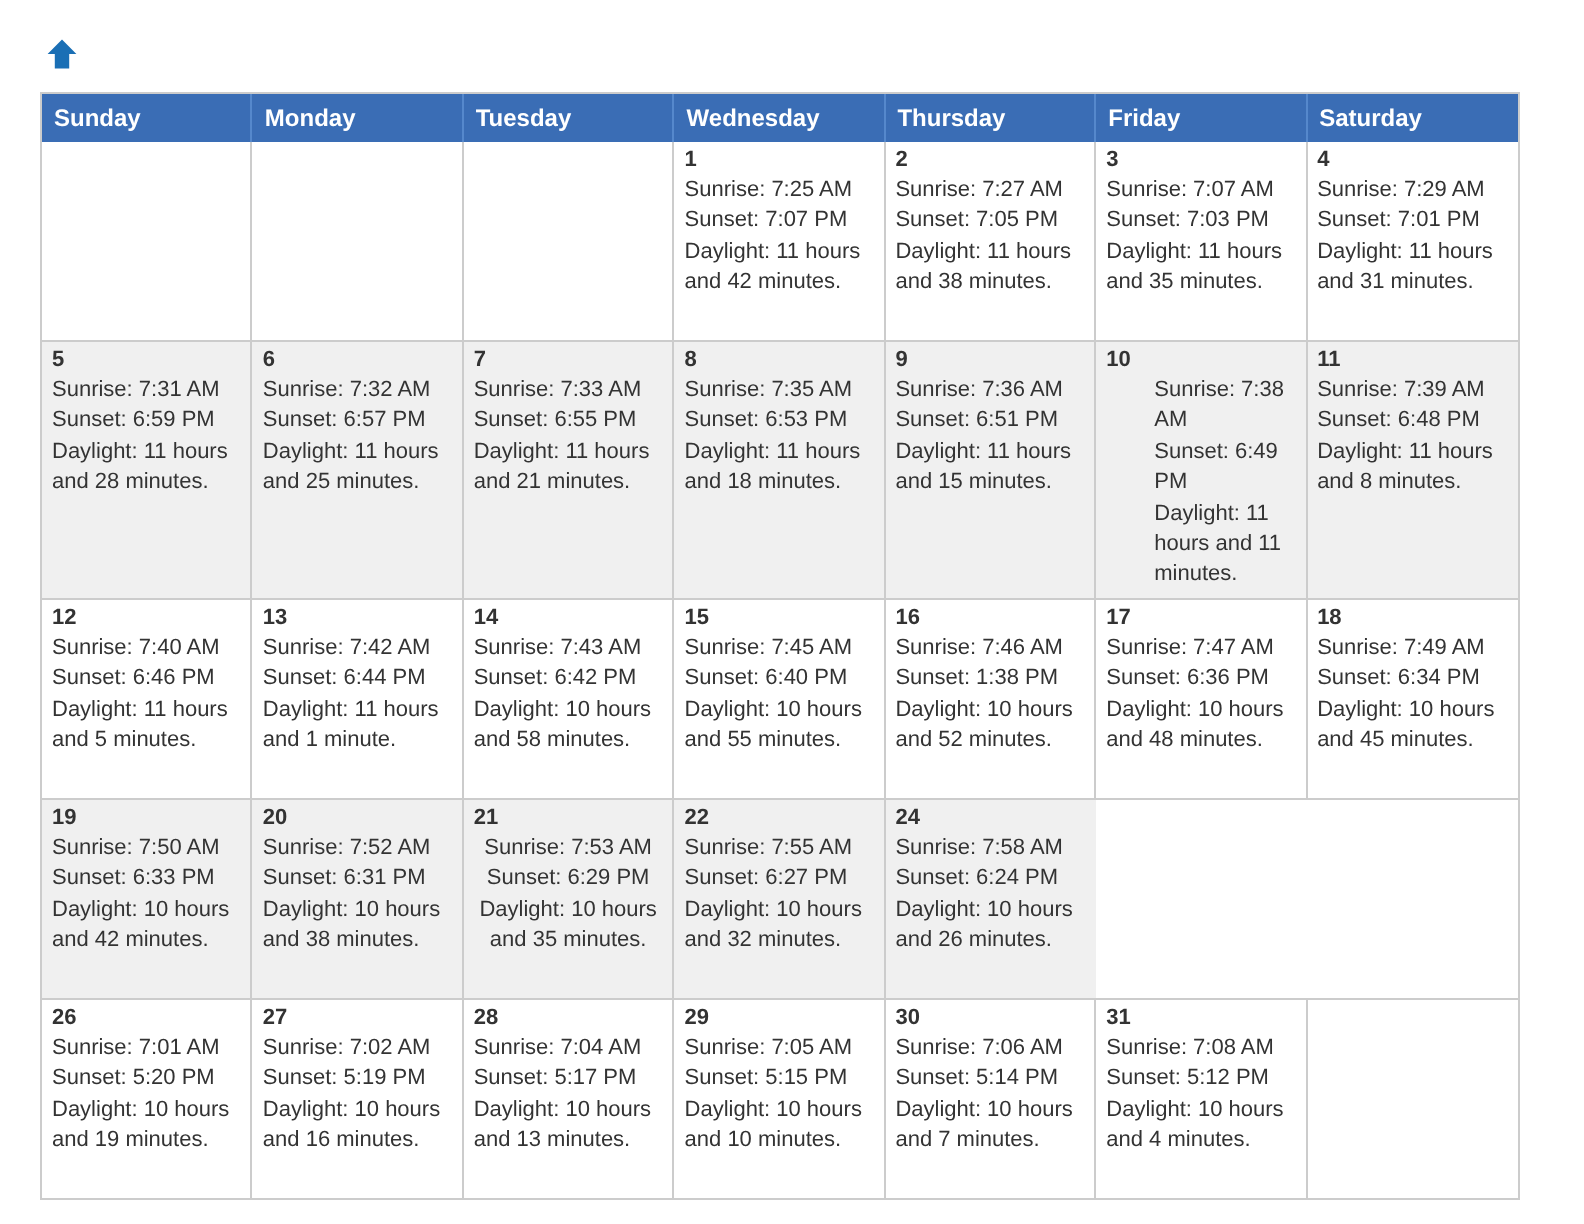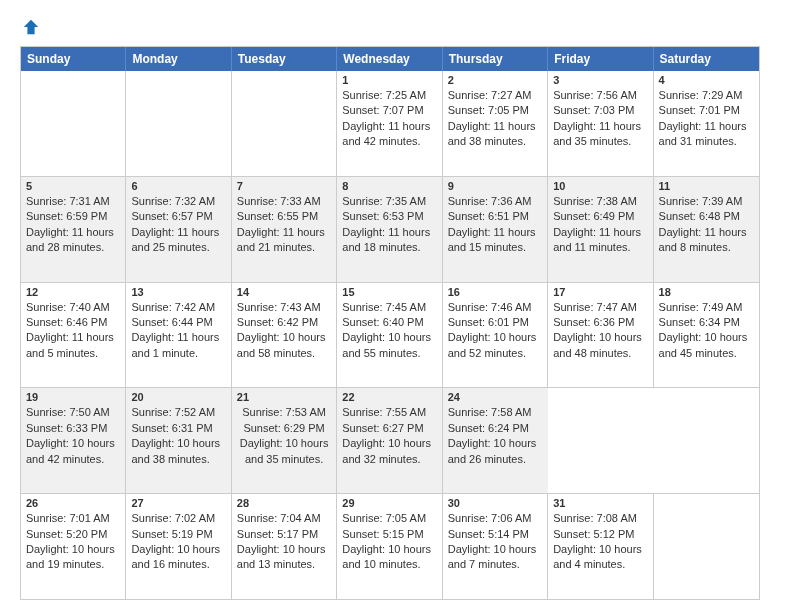--- a/index.html
+++ b/index.html
@@ -164,21 +164,21 @@
 Daylight: 11 hours and 42 minutes.</div>
           </div>
           <div class="cal-cell">
             <span class="day-num">2</span>
             <div class="cell-text" style="white-space: pre-line;">Sunrise: 7:27 AM
 Sunset: 7:05 PM
 Daylight: 11 hours and 38 minutes.</div>
           </div>
           <div class="cal-cell">
             <span class="day-num">3</span>
-            <div class="cell-text" style="white-space: pre-line;">Sunrise: 7:56 AM
+            <div class="cell-text" style="white-space: pre-line;">Sunrise: 7:07 AM
 Sunset: 7:03 PM
 Daylight: 11 hours and 35 minutes.</div>
           </div>
           <div class="cal-cell">
             <span class="day-num">4</span>
             <div class="cell-text" style="white-space: pre-line;">Sunrise: 7:29 AM
 Sunset: 7:01 PM
 Daylight: 11 hours and 31 minutes.</div>
           </div>
         </div>
@@ -208,21 +208,21 @@
 Daylight: 11 hours and 18 minutes.</div>
           </div>
           <div class="cal-cell shaded">
             <span class="day-num">9</span>
             <div class="cell-text" style="white-space: pre-line;">Sunrise: 7:36 AM
 Sunset: 6:51 PM
 Daylight: 11 hours and 15 minutes.</div>
           </div>
           <div class="cal-cell shaded">
             <span class="day-num">10</span>
-            <div class="cell-text" style="white-space: pre-line;">Sunrise: 7:38 AM
+            <div class="cell-text" style="white-space: pre-line; margin-left: 24px;">Sunrise: 7:38 AM
 Sunset: 6:49 PM
 Daylight: 11 hours and 11 minutes.</div>
           </div>
           <div class="cal-cell shaded">
             <span class="day-num">11</span>
             <div class="cell-text" style="white-space: pre-line;">Sunrise: 7:39 AM
 Sunset: 6:48 PM
 Daylight: 11 hours and 8 minutes.</div>
           </div>
         </div>
@@ -247,21 +247,21 @@
           </div>
           <div class="cal-cell">
             <span class="day-num">15</span>
             <div class="cell-text" style="white-space: pre-line;">Sunrise: 7:45 AM
 Sunset: 6:40 PM
 Daylight: 10 hours and 55 minutes.</div>
           </div>
           <div class="cal-cell">
             <span class="day-num">16</span>
             <div class="cell-text" style="white-space: pre-line;">Sunrise: 7:46 AM
-Sunset: 6:01 PM
+Sunset: 1:38 PM
 Daylight: 10 hours and 52 minutes.</div>
           </div>
           <div class="cal-cell">
             <span class="day-num">17</span>
             <div class="cell-text" style="white-space: pre-line;">Sunrise: 7:47 AM
 Sunset: 6:36 PM
 Daylight: 10 hours and 48 minutes.</div>
           </div>
           <div class="cal-cell">
             <span class="day-num">18</span>

